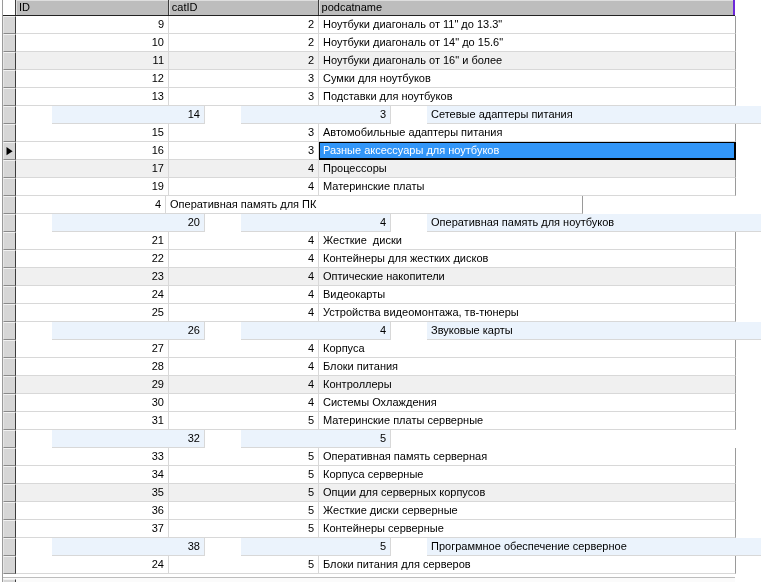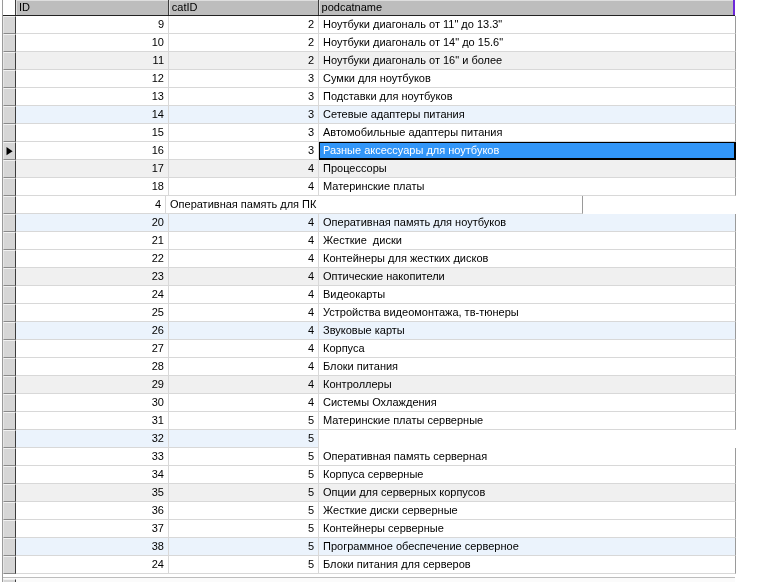--- a/index.html
+++ b/index.html
@@ -67,21 +67,21 @@
     border-bottom: 1px solid #d8d8d8;
     overflow: hidden;
     white-space: pre;
     background: #ffffff;
     flex: none;
   }
   .cell.col-id  { width: 153px; text-align: right; padding-right: 4px; }
   .cell.col-cat { width: 150px; text-align: right; padding-right: 4px; }
   .cell.col-name{ width: 417px; padding-left: 4px; border-right: 1px solid #9a9a9a; }
   .row.tint-gray .cell { background: var(--row_tint_gray, #f0f0f0); }
-  .row.tint-blue .cell { background: var(--row_tint_blue, #ebf3fc); }
+  .row.tint-blue .cell { background: var(--row_tint_blue, #ebf3fc); margin-left: 36px; }
   .cell.selected {
     background: var(--selection_bg, #3296f8) !important;
     color: var(--selection_text, #ffffff);
     box-shadow: inset 0 0 0 1px #000;
     border-right: 1px solid #000;
     border-bottom: 1px solid #000;
   }
   
   .partial {
     margin-top: 3px;
@@ -157,21 +157,21 @@
           <div class="cell col-name selected">Разные аксессуары для ноутбуков</div>
         </div>
         <div class="row tint-gray">
           <div class="sel"></div>
           <div class="cell col-id">17</div>
           <div class="cell col-cat">4</div>
           <div class="cell col-name">Процессоры</div>
         </div>
         <div class="row">
           <div class="sel"></div>
-          <div class="cell col-id">18</div>
+          <div class="cell col-id">19</div>
           <div class="cell col-cat">4</div>
           <div class="cell col-name">Материнские платы</div>
         </div>
         <div class="row">
           <div class="sel"></div>
           <div class="cell col-cat">4</div>
           <div class="cell col-name">Оперативная память для ПК</div>
         </div>
         <div class="row tint-blue">
           <div class="sel"></div>

